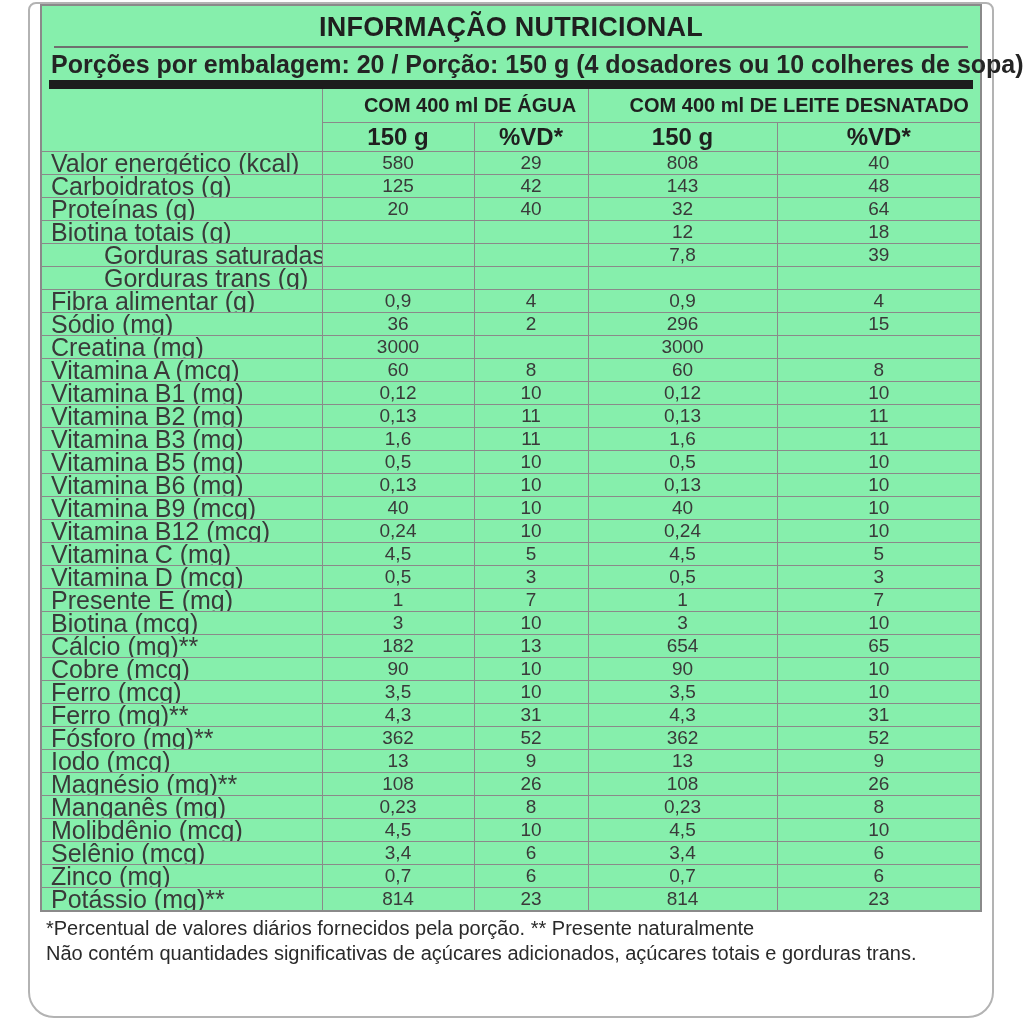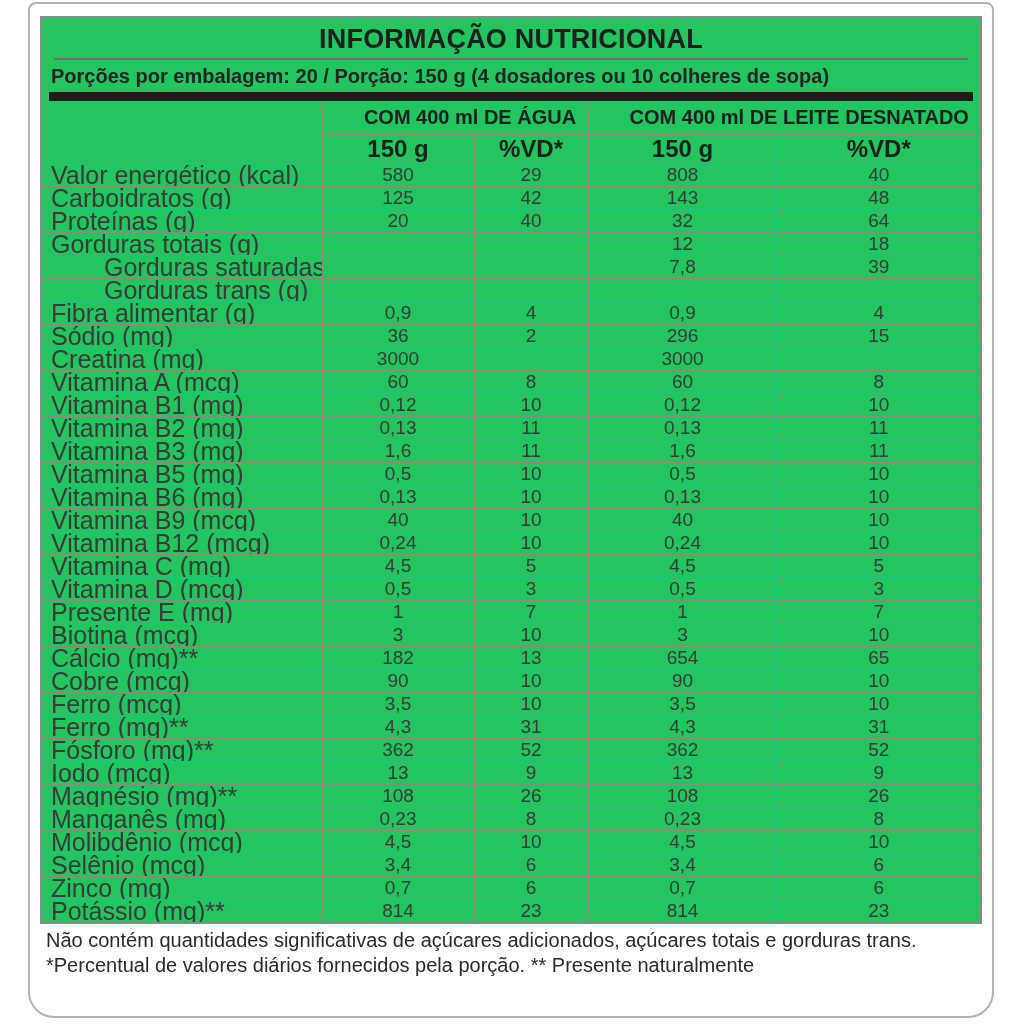--- a/index.html
+++ b/index.html
@@ -12,40 +12,40 @@
   }
   .card {
     position: absolute;
     left: 28px; top: 2px;
     width: 966px; height: 1016px;
     background: #ffffff;
     border: 2px solid #b3b3b3;
     border-radius: 8px 8px 26px 26px;
   }
   .frame {
-    margin: 12px 10px 0 10px;
+    margin: 0 10px 0 10px;
     border: 2px solid #8a8a8a;
-    background: #22c55e;
+    background: #86efac;
   }
   .title {
     font-size: 27px;
     font-weight: bold;
     color: #1f1f1f;
     text-align: center;
     line-height: 30px;
     padding-top: 6px;
     letter-spacing: 0.2px;
   }
   .title-rule {
     height: 2px;
     background: #6f6f6f;
     margin: 4px 12px 0 12px;
   }
   .servings {
-    font-size: 20px;
+    font-size: 25px;
     font-weight: bold;
     color: #242424;
     line-height: 28px;
     padding: 2px 0 1px 9px;
     white-space: nowrap;
   }
   .thick-bar {
     height: 9px;
     background: #1d1d1d;
     margin: 1px 7px 0 7px;
@@ -152,21 +152,21 @@
             <td class="val">48</td>
           </tr>
           <tr>
             <td class="lbl">Proteínas (g)</td>
             <td class="val">20</td>
             <td class="val">40</td>
             <td class="val">32</td>
             <td class="val">64</td>
           </tr>
           <tr>
-            <td class="lbl">Gorduras totais (g)</td>
+            <td class="lbl">Biotina totais (g)</td>
             <td class="val"></td>
             <td class="val"></td>
             <td class="val">12</td>
             <td class="val">18</td>
           </tr>
           <tr>
             <td class="lbl indent">Gorduras saturadas (g)</td>
             <td class="val"></td>
             <td class="val"></td>
             <td class="val">7,8</td>
@@ -365,16 +365,16 @@
             <td class="lbl">Potássio (mg)**</td>
             <td class="val">814</td>
             <td class="val">23</td>
             <td class="val">814</td>
             <td class="val">23</td>
           </tr>
         </tbody>
     </table>
   </div>
   <div class="footer">
+    <div>*Percentual de valores diários fornecidos pela porção. ** Presente naturalmente</div>
     <div>Não contém quantidades significativas de açúcares adicionados, açúcares totais e gorduras trans.</div>
-    <div>*Percentual de valores diários fornecidos pela porção. ** Presente naturalmente</div>
   </div>
 </div>
 
 </body></html>

